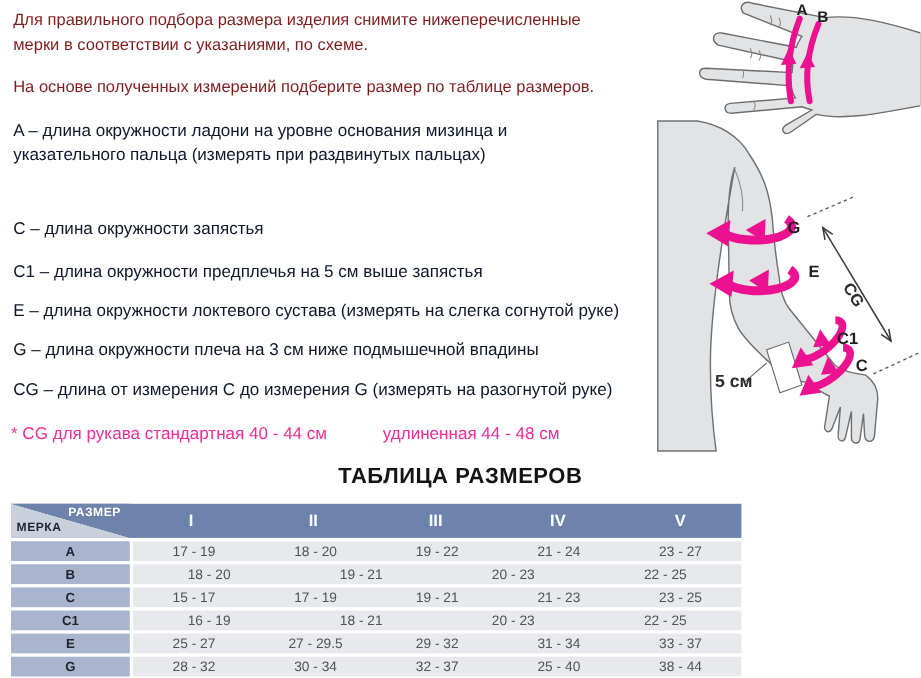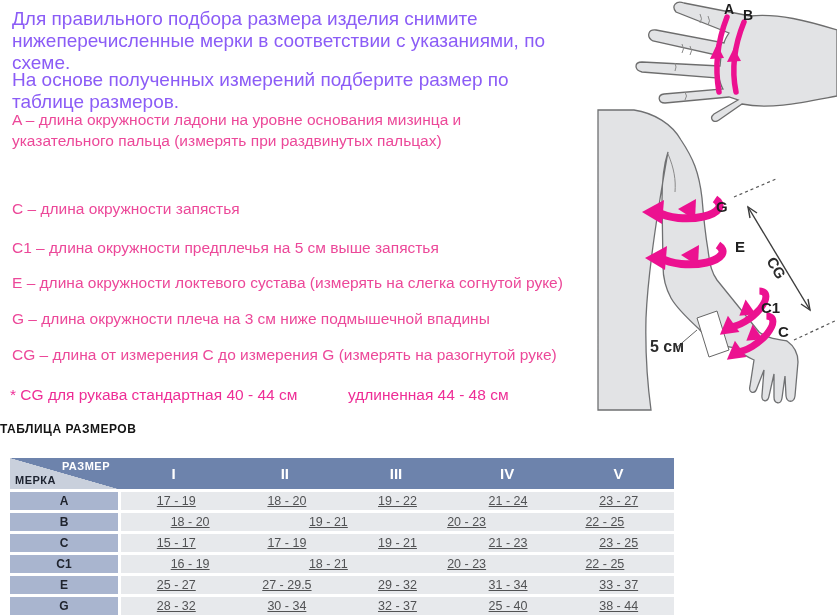--- a/index.html
+++ b/index.html
@@ -3,50 +3,50 @@
 <meta charset="utf-8">
 <style>
   * { margin:0; padding:0; box-sizing:border-box; }
   html,body { background:#ffffff; }
   .page {
     position:relative; width:837px; height:616px; background:#ffffff;
     font-family:"Liberation Sans", sans-serif; overflow:hidden;
   }
   .para {
     position:absolute; left:12px; width:555px;
-    font-size:19px; line-height:22px; color:#8b5cf6;
+    font-size:15px; line-height:22px; color:#7f1d1d;
   }
   .m-item {
     position:absolute; left:12px; width:560px;
-    font-size:15.5px; line-height:21px; color:#ec4899;
+    font-size:15.5px; line-height:21px; color:#0f172a;
   }
   .note { position:absolute; top:386px; font-size:15.5px; color:#ee2d96; white-space:nowrap; }
   .note-left  { left:10px; }
   .note-right { left:348px; }
   .table-title {
-    position:absolute; top:422px; left:0; width:837px; text-align:left;
-    font-size:12px; font-weight:bold; color:#141414; letter-spacing:.5px;
+    position:absolute; top:422px; left:0; width:837px; text-align:center;
+    font-size:20px; font-weight:bold; color:#141414; letter-spacing:.5px;
   }
   .size-table { position:absolute; left:10px; top:458px; width:664px; }
   .thead { display:flex; height:31px; background:#6d83ac; }
   .corner {
     position:relative; width:108px; height:31px;
     background:linear-gradient(to top right, #c9d0dc 49.7%, #6d83ac 50.3%);
   }
   .corner-top    { position:absolute; right:8px; top:2px;  font-size:11px; font-weight:bold; color:#ffffff; letter-spacing:.5px; }
   .corner-bottom { position:absolute; left:5px; bottom:3px; font-size:11px; font-weight:bold; color:#1d2330; letter-spacing:.5px; }
   .hcols { flex:1; display:flex; }
   .hcol  { flex:1; text-align:center; line-height:31px; color:#ffffff; font-weight:bold; font-size:15px; }
   .trow  { display:flex; height:18px; margin-top:3px; }
   .rlabel{
     width:108px; margin-right:3px; background:#a9b5cf;
     text-align:center; line-height:18px; font-size:12px; font-weight:bold; color:#20242e;
   }
   .rvals { flex:1; display:flex; background:#e7e9ec; }
-  .rval  { flex:1; text-align:center; line-height:18px; font-size:12.5px; color:#515254;text-decoration:underline; }
+  .rval  { flex:1; text-align:center; line-height:18px; font-size:12.5px; color:#515254; }
   .hand-svg { position:absolute; left:630px; top:0;   width:207px; height:122px; }
   .arm-svg  { position:absolute; left:596px; top:108px; width:241px; height:304px; }
   svg text { font-family:"Liberation Sans", sans-serif; }
 </style>
 </head>
 <body>
 
 <div class="page">
 
   <div class="para" style="top:8px">Для правильного подбора размера изделия снимите нижеперечисленные мерки в соответствии с указаниями, по схеме.</div>

